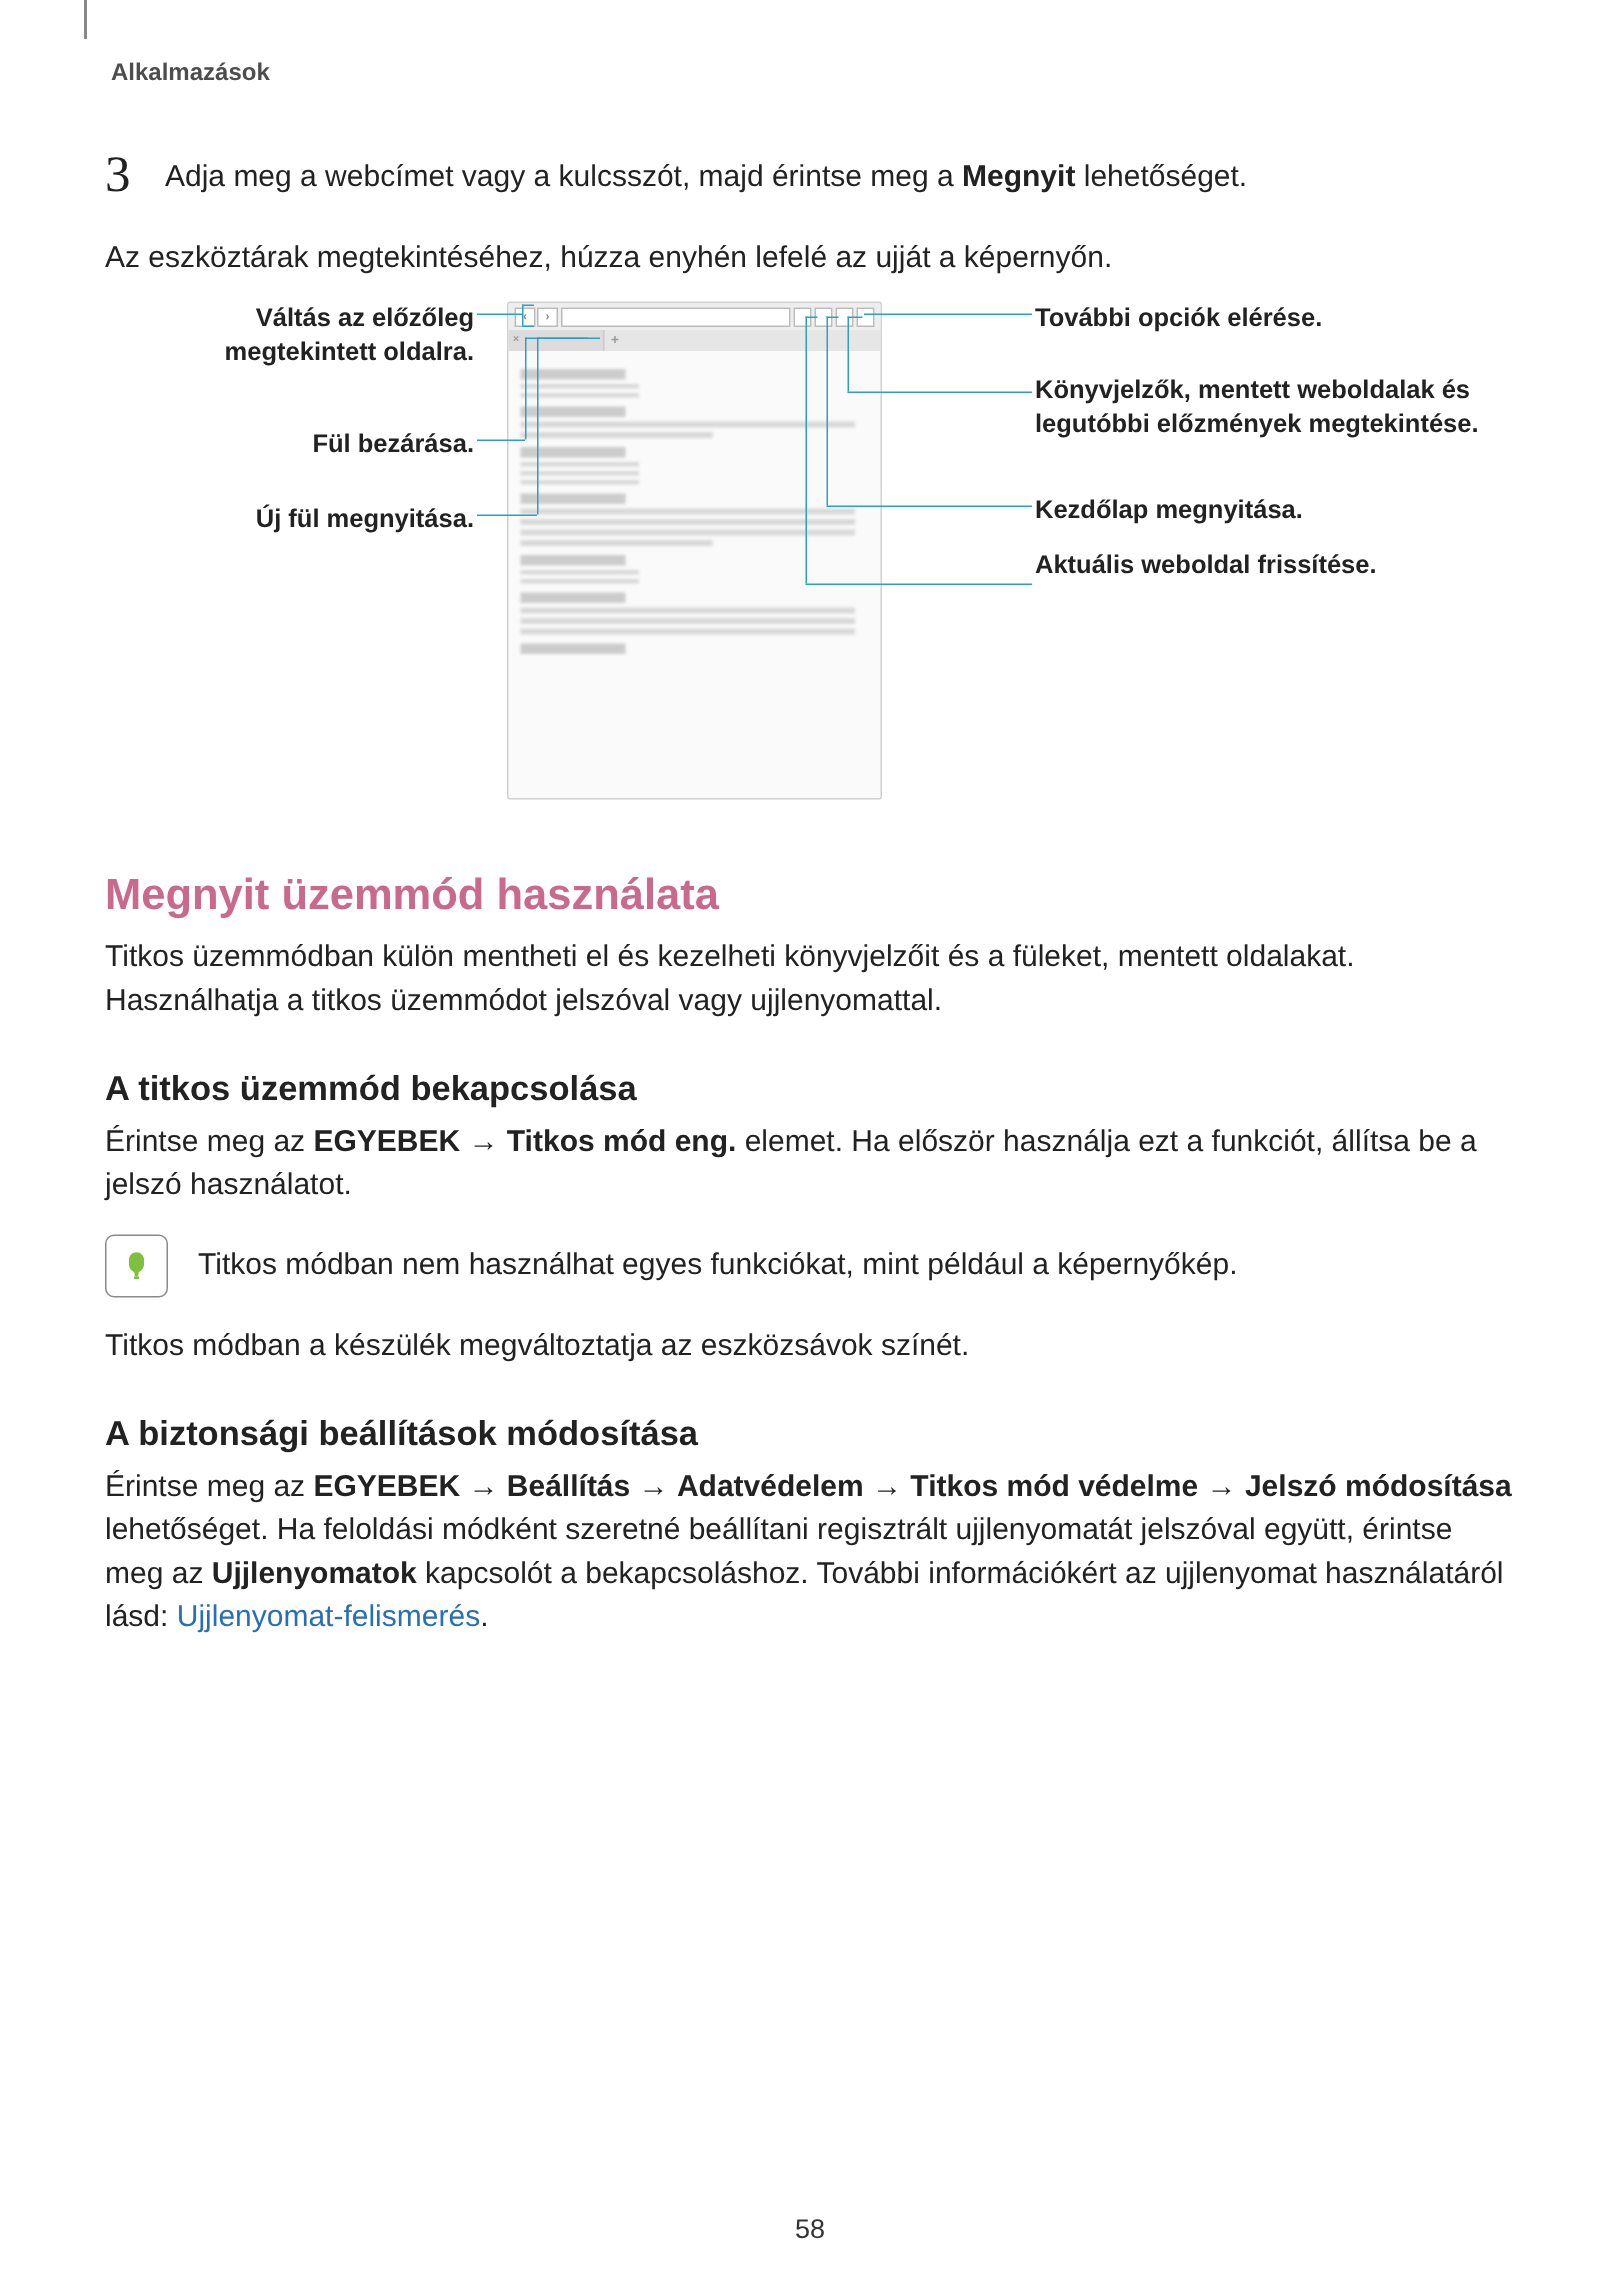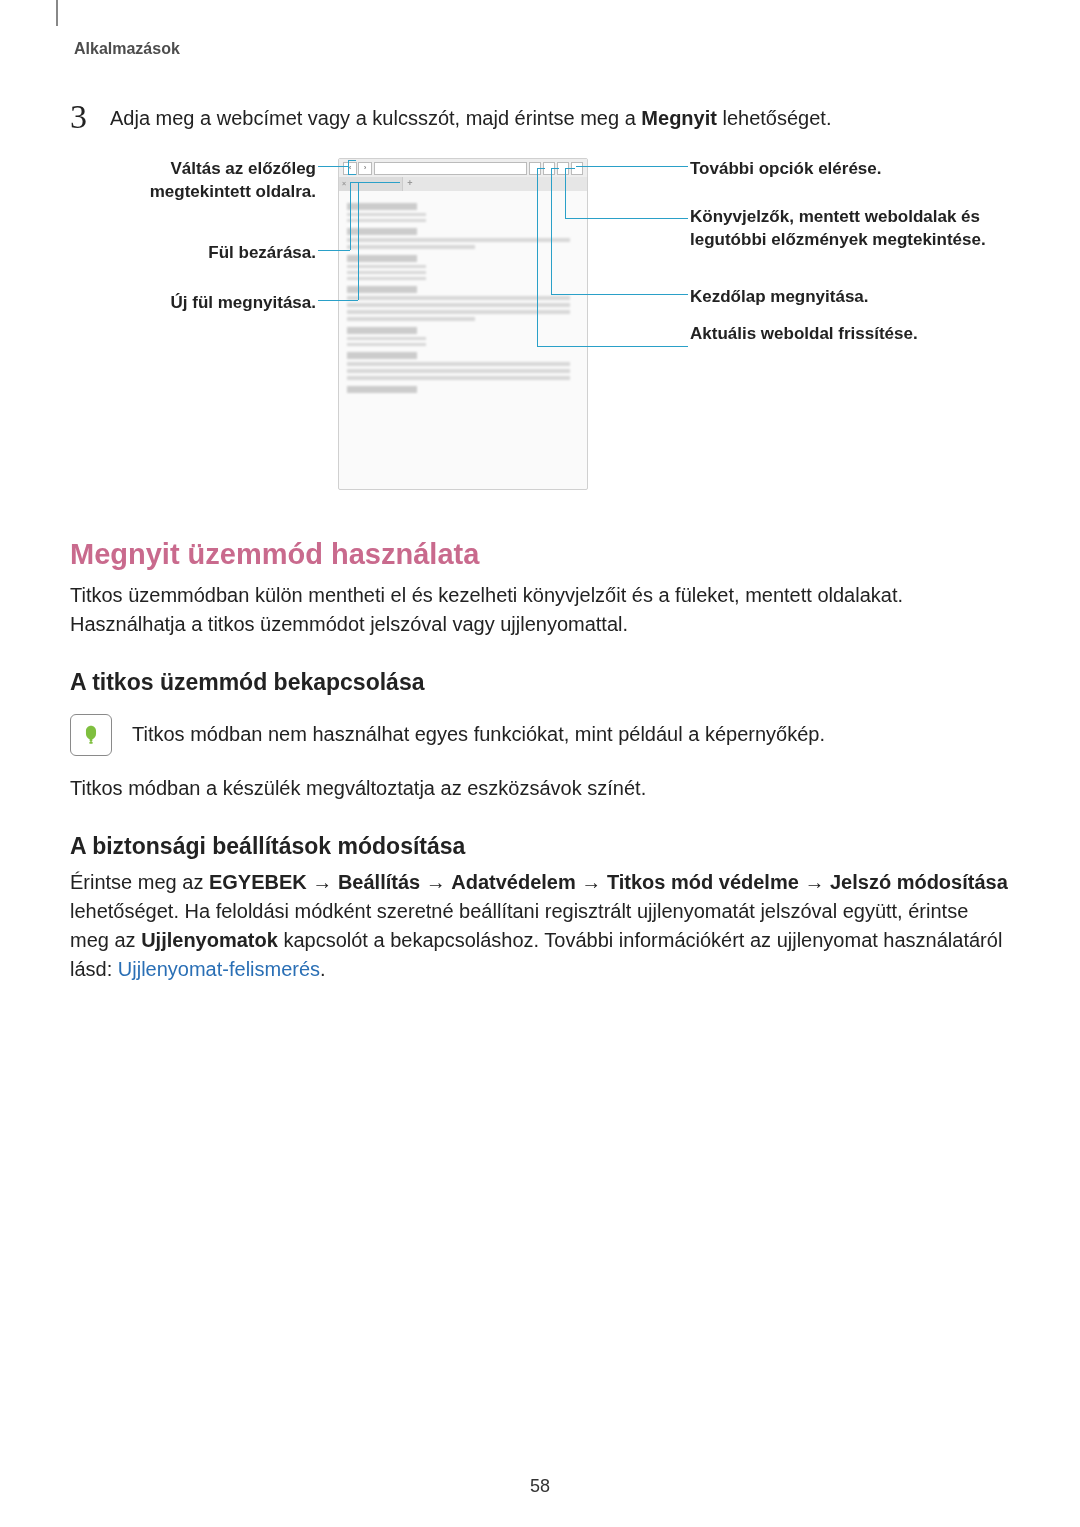--- a/index.html
+++ b/index.html
@@ -92,20 +92,21 @@
   <div class="tab-border"></div>
   <div class="header-title">Alkalmazások</div>
 
   <div class="step">
     <div class="step-num">3</div>
     <div class="step-text">
       <span>Adja meg a webcímet vagy a kulcsszót, majd érintse meg a </span><span class="bold">Megnyit</span><span> lehetőséget.</span>
     </div>
   </div>
 
+  <div class="body-text">Az eszköztárak megtekintéséhez, húzza enyhén lefelé az ujját a képernyőn.</div>
 
   <div class="diagram">
     <div class="left-col">
       <div class="callout lc1">Váltás az előzőleg megtekintett oldalra.</div>
       <div class="callout lc2">Fül bezárása.</div>
       <div class="callout lc3">Új fül megnyitása.</div>
     </div>
     <div class="right-col">
       <div class="callout rc1">További opciók elérése.</div>
       <div class="callout rc2">Könyvjelzők, mentett weboldalak és legutóbbi előzmények megtekintése.</div>
@@ -181,20 +182,23 @@
 
     <div class="leader h" style="left:467px; top:10px; width:8px;"></div>
     <div class="leader v" style="left:467px; top:10px; height:178px;"></div>
     <div class="leader h" style="left:467px; top:188px; width:151px;"></div>
   </div>
 
   <h2 class="section">Megnyit üzemmód használata</h2>
   <div class="body-text">Titkos üzemmódban külön mentheti el és kezelheti könyvjelzőit és a füleket, mentett oldalakat. Használhatja a titkos üzemmódot jelszóval vagy ujjlenyomattal.</div>
 
   <h3 class="sub">A titkos üzemmód bekapcsolása</h3>
+  <div class="body-text">
+    <span>Érintse meg az </span><span class="bold">EGYEBEK</span><span> → </span><span class="bold">Titkos mód eng.</span><span> elemet. Ha először használja ezt a funkciót, állítsa be a jelszó használatot.</span>
+  </div>
 
   <div class="note">
     <div class="note-icon">
       <svg viewBox="0 0 24 24">
           <path fill="#7fbf3f" d="M12 2C9 2 6.5 4.5 6.5 7.5v3c0 3 2 5 4 6v1.5a1.5 1.5 0 0 0 3 0V16.5c2-1 4-3 4-6v-3C17.5 4.5 15 2 12 2z"></path>
           <rect x="10" y="19.5" width="4" height="2" rx="1" fill="#7fbf3f"></rect>
         </svg>
     </div>
     <div class="body-text" style="margin:6px 0 0;">Titkos módban nem használhat egyes funkciókat, mint például a képernyőkép.</div>
   </div>

